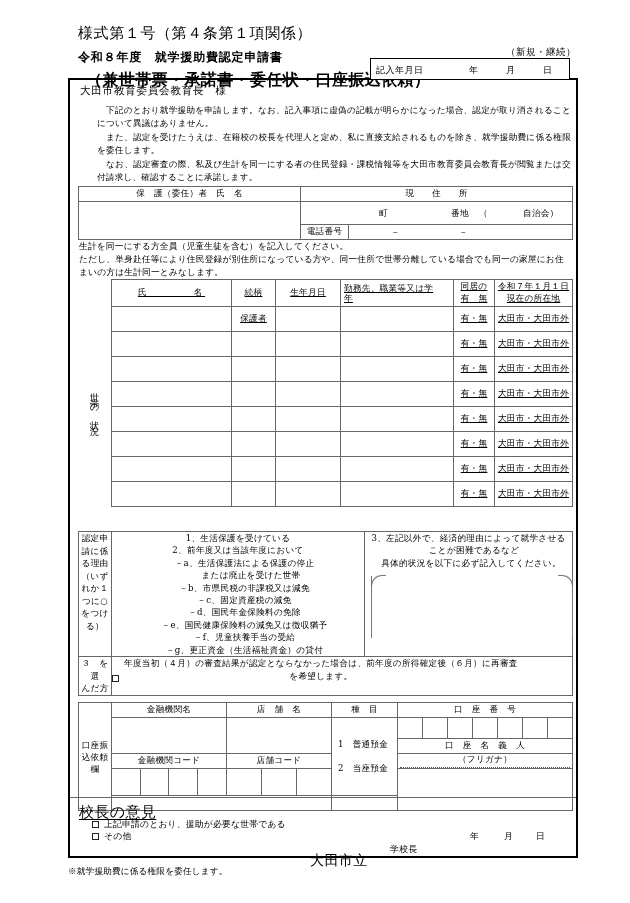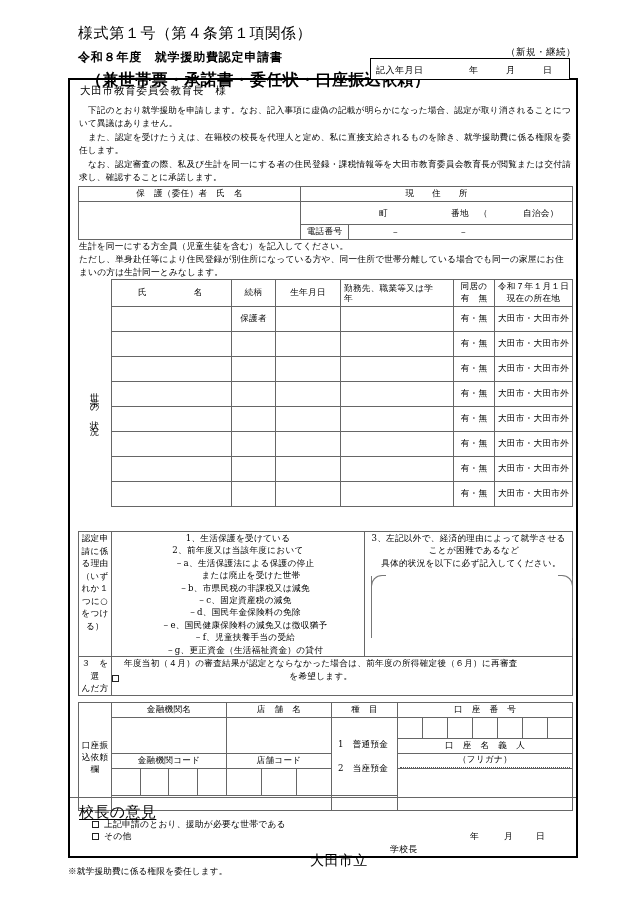--- a/index.html
+++ b/index.html
@@ -28,39 +28,39 @@
 
   
   .frame{position:absolute;left:68px;top:78px;width:510px;height:780px;
      border:2.2px solid #000;box-sizing:border-box;}
 
   .addressee{position:absolute;left:10px;top:4px;font-size:10.5px;letter-spacing:.8px;}
 
   .para{position:absolute;left:9px;top:24px;width:492px;font-size:8.6px;
      line-height:13.4px;letter-spacing:.22px;text-align:justify;}
   .para p{margin:0;}
-  .para p.ind{text-indent:9px;}
+  .para p.ind{text-indent:9px;margin-left:18px;}
 
   
   .tbl{border-collapse:collapse;table-layout:fixed;}
   .tbl td,.tbl th{border:0.9px solid #666;font-weight:normal;font-size:8.6px;
      letter-spacing:.3px;padding:0;text-align:center;vertical-align:middle;}
 
   
   .g-wrap{position:absolute;left:8px;top:106px;width:494px;}
   .g-wrap td{height:14px;}
   .sp{letter-spacing:2.6px;}
 
   
   .notice{position:absolute;left:9px;top:160px;width:492px;font-size:8.7px;
      line-height:13px;letter-spacing:.2px;}
   .notice p{margin:0;}
 
   
-  .hh{position:absolute;left:41px;top:199px;width:461px;}
+  .hh{position:absolute;left:41px;top:199px;width:461px;text-decoration:underline;}
   .hh td{height:24px;}
   .hh .hdrow td{height:24px;}
   .hh .cellpad{padding:1px 3px;text-align:left;line-height:10.5px;}
 
   .vlabel{position:absolute;left:8px;top:199px;width:33px;height:252px;
      display:flex;align-items:center;justify-content:center;
      font-size:9.4px;letter-spacing:.4px;}
   .vlabel span{writing-mode:vertical-rl;text-orientation:upright;line-height:20px;letter-spacing:6px;}
 
   

